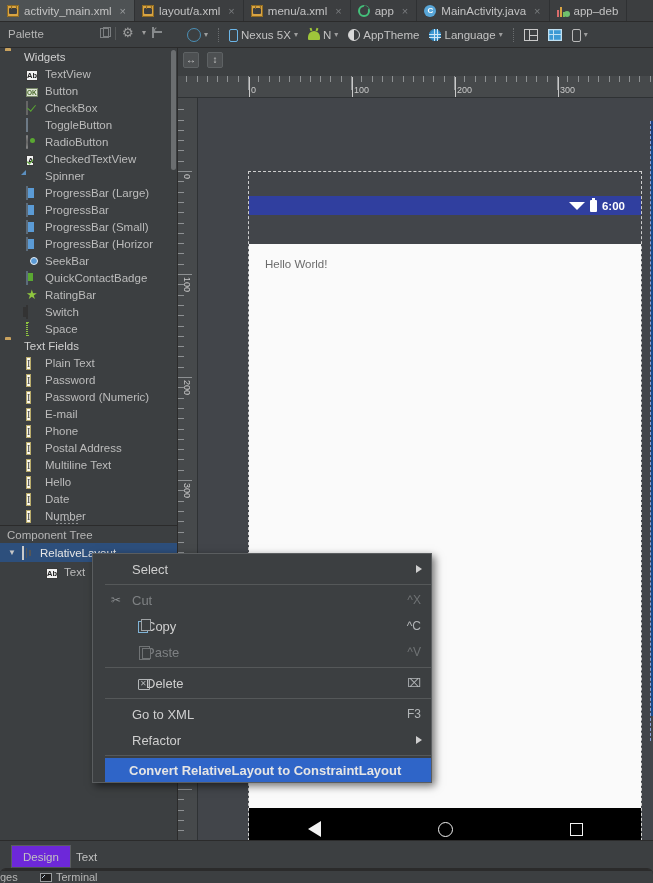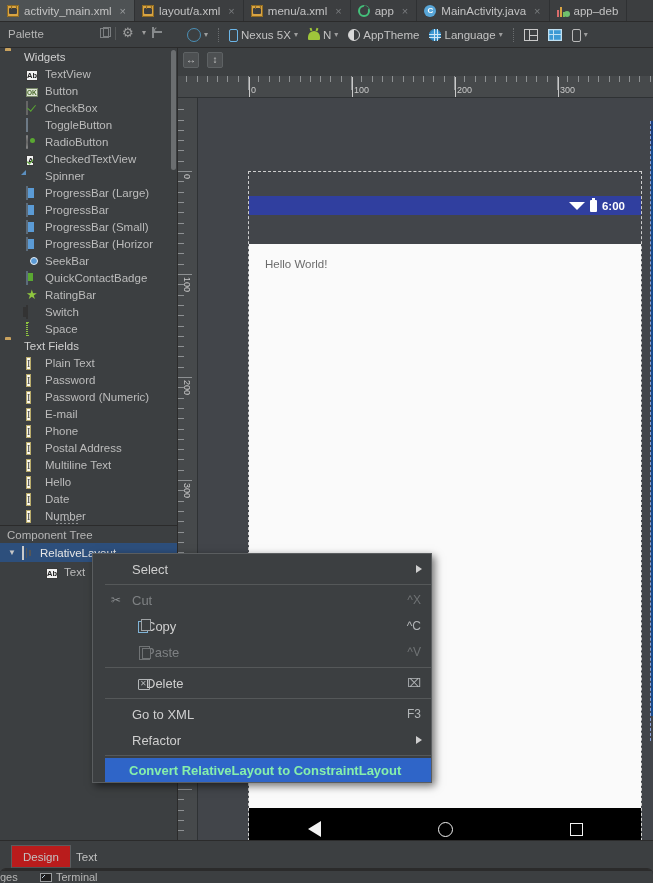--- a/index.html
+++ b/index.html
@@ -200,21 +200,21 @@
   
   .ctxmenu{
     position:absolute; left:92px; top:553px; width:340px;
     background:#3c3f41; border:1px solid #5a5d5f;
     box-shadow:3px 3px 8px rgba(0,0,0,.55);
     padding:2px 0 0 12px;
   }
   .mrow{ height:26px; display:flex; align-items:center; position:relative; font-size:13px; color:#cfcfcf;
          padding-left:27px; padding-right:10px; }
   .mrow.dim{ color:#7e8183; }
-  .mrow.hl{ background:#2f65c8; color:#86efac; font-weight:bold; height:24px; padding-left:24px;}
+  .mrow.hl{ background:#2f65c8; color:#e5e5e5; font-weight:bold; height:24px; padding-left:24px;}
   .mrow .acc{ position:absolute; right:10px; color:#b2b5b7; font-size:12px; }
   .mrow.dim .acc{ color:#6f7274; }
   .mrow .arrow{ position:absolute; right:9px; width:0;height:0;
                 border-top:4px solid transparent;border-bottom:4px solid transparent;border-left:6px solid #cfcfcf;}
   .msep{ height:1px; background:#555859; margin:2px 0; }
   .mico{ position:absolute; left:6px; width:14px; height:14px; }
   .i-cut{ color:#8c8f91; font-size:12px; line-height:14px; }
   .i-copy{ position:relative; }
   .i-copy::before{content:"";position:absolute;left:0;top:2px;width:8px;height:10px;border:1.3px solid #7fb3d6;background:#3c3f41;}
   .i-copy::after{content:"";position:absolute;left:3px;top:0;width:8px;height:10px;border:1.3px solid #9fa2a4;background:#3c3f41;}
@@ -225,21 +225,21 @@
   .i-del::before{content:"";position:absolute;left:0;top:3px;width:10px;height:9px;border:1.3px solid #b2b5b7;border-radius:1px 0 0 1px;}
   .i-del::after{content:"\2715";position:absolute;left:2px;top:2px;font-size:8px;color:#b2b5b7;line-height:11px;}
 
   
   .bottabs{
     position:absolute; left:0; top:840px; width:653px; height:28px;
     background:#3c3f41; border-top:1px solid #2b2b2b;
   }
   .btab{ position:absolute; top:4px; height:23px; padding:0 11px; font-size:11.5px;
          color:#c2c2c2; line-height:22px; border:1px solid transparent;}
-  .btab.active{ background:#b91c1c; border-color:#5a5d5f; border-bottom-color:#4e5254;}
+  .btab.active{ background:#6d28d9; border-color:#5a5d5f; border-bottom-color:#4e5254;}
   .statusbar-bot{
     position:absolute; left:0; top:868px; width:653px; height:15px;
     background:#3c3f41; border-top:1px solid #2b2b2b; overflow:hidden;border-radius:6px;
   }
   .sb-item{ position:absolute; top:2px; font-size:11px; color:#b6b6b6; display:flex; align-items:center; gap:4px;}
   .i-term{ width:12px;height:9px;background:#1f1f1f;border:1px solid #9a9d9f;position:relative;}
   .i-term::after{content:"";position:absolute;left:1px;top:1px;width:3px;height:3px;
     background:linear-gradient(135deg,transparent 40%,#bcd 40%,#bcd 60%,transparent 60%);}
   .topedge{ position:absolute; left:0; top:0; width:653px; height:2px; background:#2b2b2b;}
 </style>

